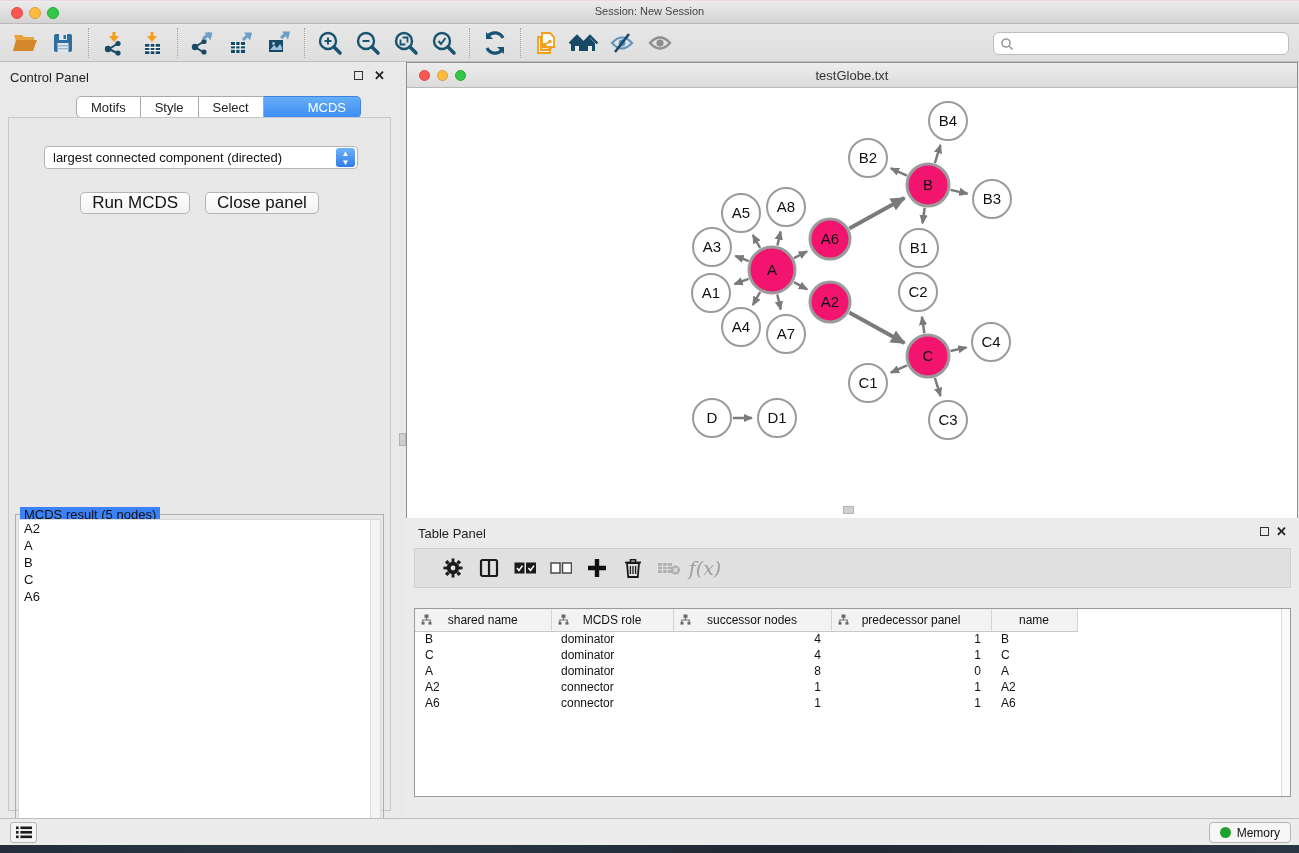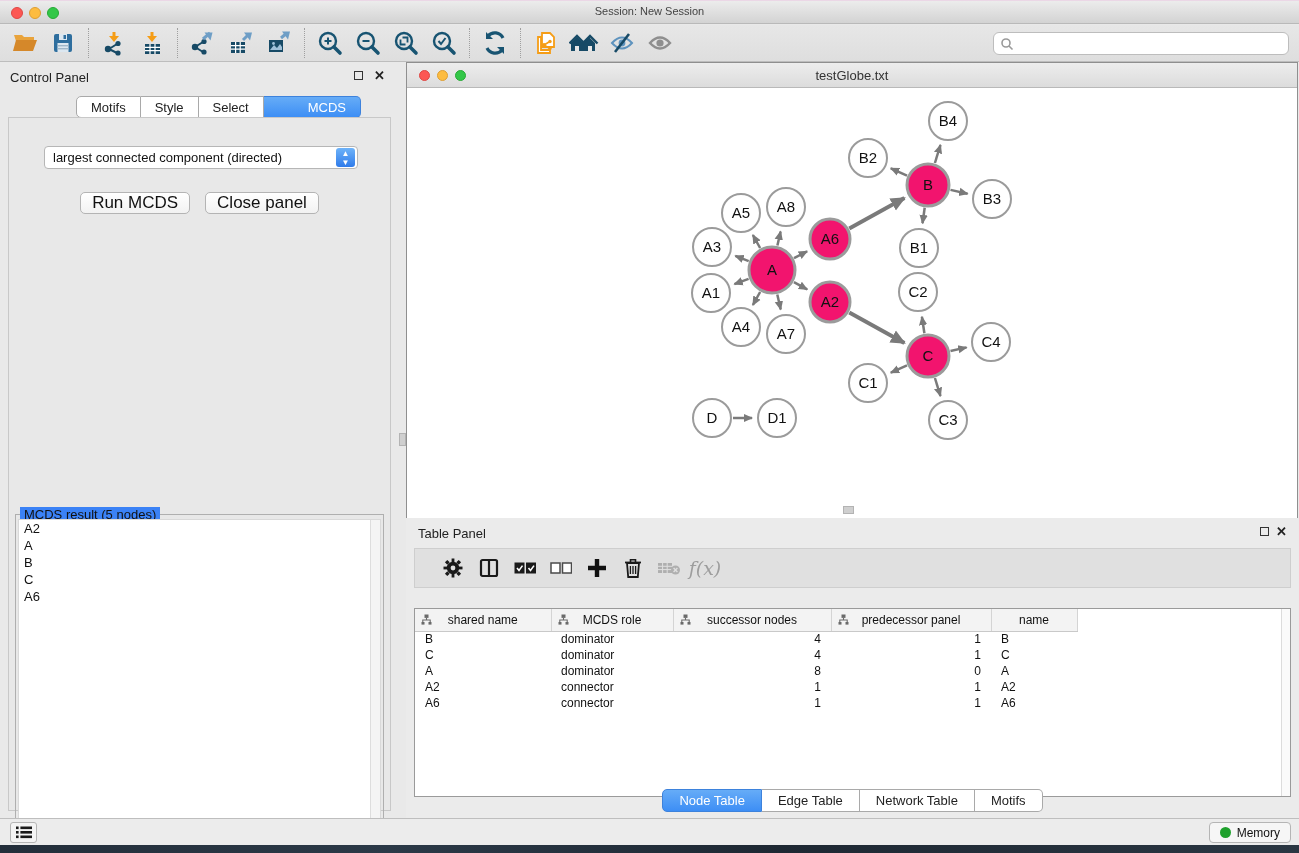--- a/index.html
+++ b/index.html
@@ -571,26 +571,20 @@
               <td class="num">1</td>
               <td class="num">1</td>
               <td>A6</td>
               <td></td>
             </tr>
           </tbody>
       </table>
       <div class="tbl-scroll"></div>
     </div>
 
-    <div class="tp-tabs">
-      <div class="seg-tab active">Node Table</div>
-      <div class="seg-tab">Edge Table</div>
-      <div class="seg-tab">Network Table</div>
-      <div class="seg-tab">Motifs</div>
-    </div>
   </div>
 
   <div class="statusbar">
     <div class="list-btn">
       <svg width="16" height="13" viewBox="0 0 16 13">
         <rect x="0" y="0.5" width="2.6" height="2.6" fill="#1A1A1A"></rect>
           <rect x="4.4" y="0.5" width="11.6" height="2.6" fill="#1A1A1A"></rect>
         <rect x="0" y="5" width="2.6" height="2.6" fill="#1A1A1A"></rect>
           <rect x="4.4" y="5" width="11.6" height="2.6" fill="#1A1A1A"></rect>
         <rect x="0" y="9.5" width="2.6" height="2.6" fill="#1A1A1A"></rect>

